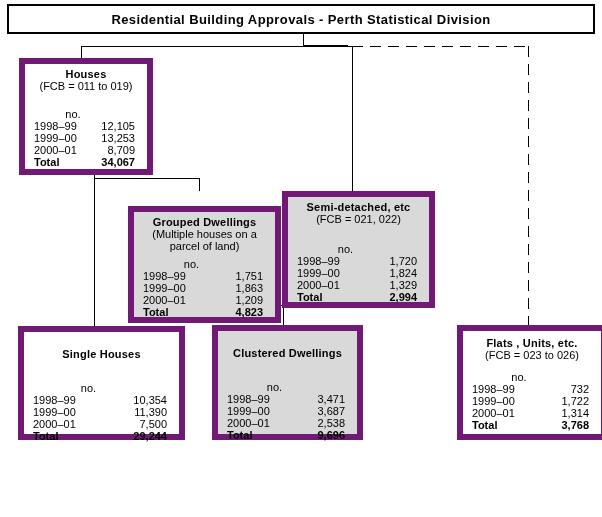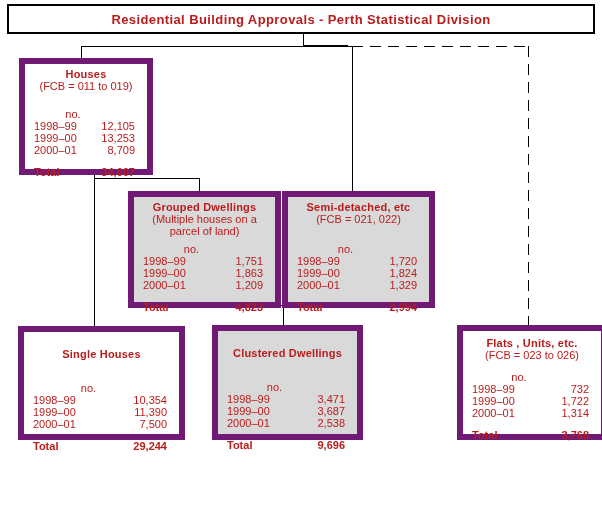--- a/index.html
+++ b/index.html
@@ -2,21 +2,21 @@
 <html style="--node-gray: #d9d9d9;"><head>
 <meta charset="utf-8">
 <style>
   html, body { margin: 0; padding: 0; background: #ffffff; }
   .stage {
     position: relative;
     width: 602px;
     height: 517px;
     background: #ffffff;
     font-family: "Liberation Sans", sans-serif;
-    color: #b91c1c;
+    color: #000000;
     overflow: hidden;
   }
   .titlebox {
     position: absolute;
     left: 7px; top: 4px;
     width: 584px; height: 26px;
     border: 2px solid #000;
     display: flex; align-items: center; justify-content: center;
     font-weight: bold; font-size: 13px; letter-spacing: 0.4px;
     background: #fff;
@@ -38,21 +38,21 @@
     border: 6px solid #701a75;
     background: #ffffff;
     text-align: center;
     font-size: 11px; line-height: 12px;
   }
   .node.gray { background: var(--node-gray, #d9d9d9); }
   .node .title { font-weight: bold; letter-spacing: 0.2px; }
   .node .subtitle { padding: 0 6px; }
   .node .rows { padding: 0 12px 0 9px; }
   .row { display: flex; justify-content: space-between; height: 12px; text-align: center; }
-  .row.total { font-weight: bold; margin-top: 10px; }
+  .row.total { font-weight: bold; }
   .unit { padding-right: 26px; height: 12px; }
   .pt4 { padding-top: 4px; } .pt6 { padding-top: 6px; } .pt8 { padding-top: 8px; margin-top: 8px; }
   .sp6 { height: 6px; } .sp10 { height: 10px; } .sp16 { height: 16px; }
   .sp18 { height: 18px; } .sp22 { height: 22px; }
 </style>
 </head>
 <body>
 
 <div class="stage">
 
@@ -93,21 +93,21 @@
         <span>2000–01</span>
         <span>8,709</span>
       </div>
       <div class="row total">
         <span>Total</span>
         <span>34,067</span>
       </div>
     </div>
   </div>
 
-  <div class="node gray" style="left:128px;top:191px;width:141px;height:105px;">
+  <div class="node gray" style="left:128px;top:206px;width:141px;height:105px;">
     <div class="title pt4">Grouped Dwellings</div>
     <div class="subtitle">(Multiple houses on a parcel of land)</div>
     <div class="sp6"></div>
     <div class="unit">no.</div>
     <div class="rows">
       <div class="row">
         <span>1998–99</span>
         <span>1,751</span>
       </div>
       <div class="row">

